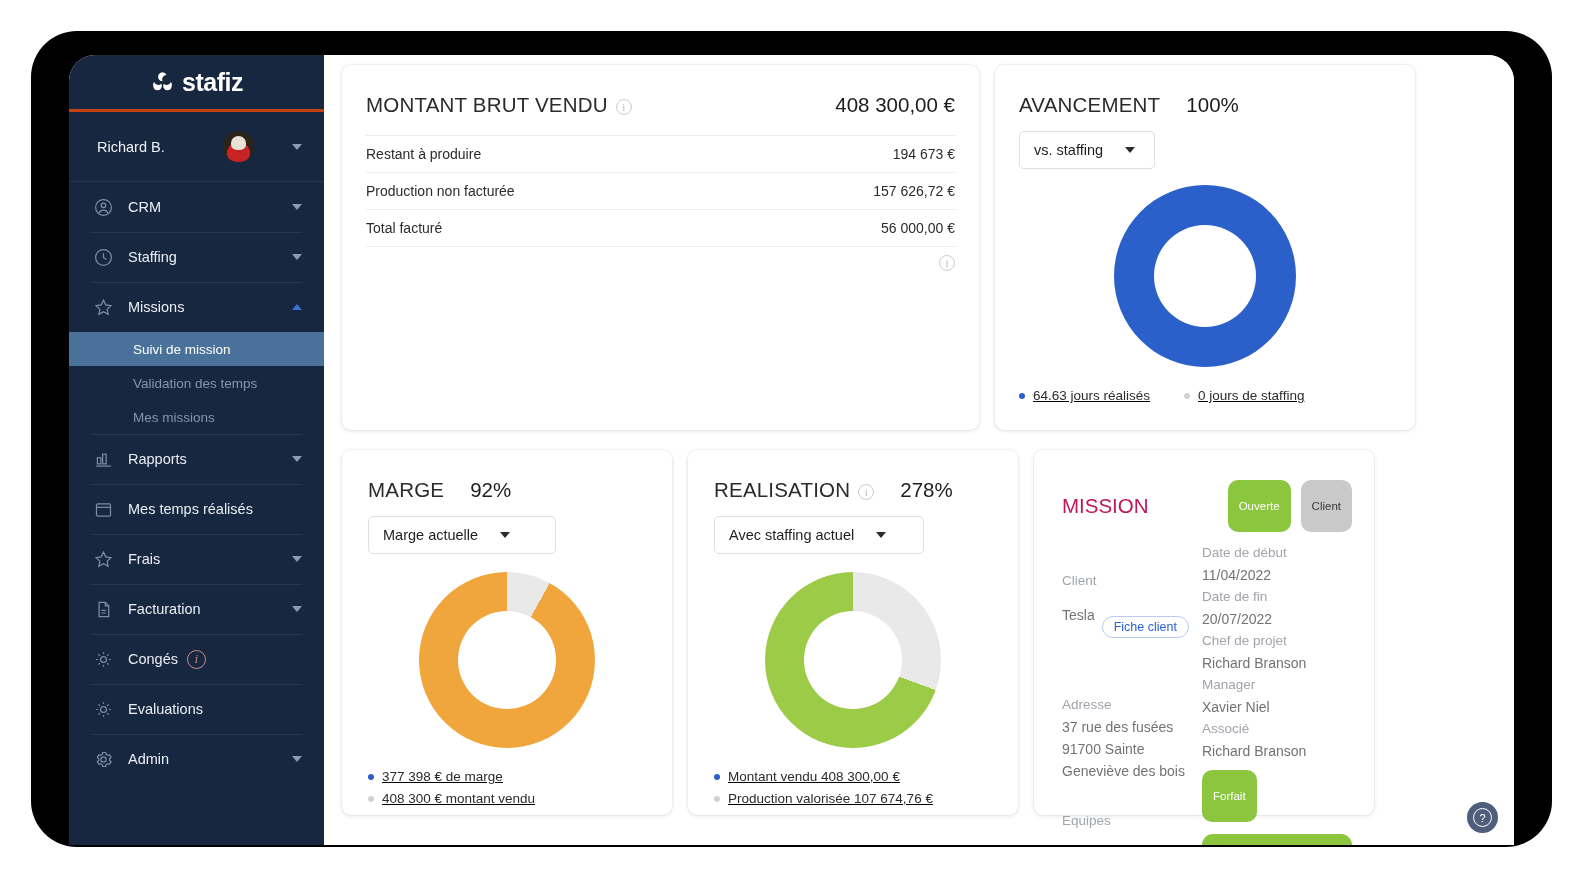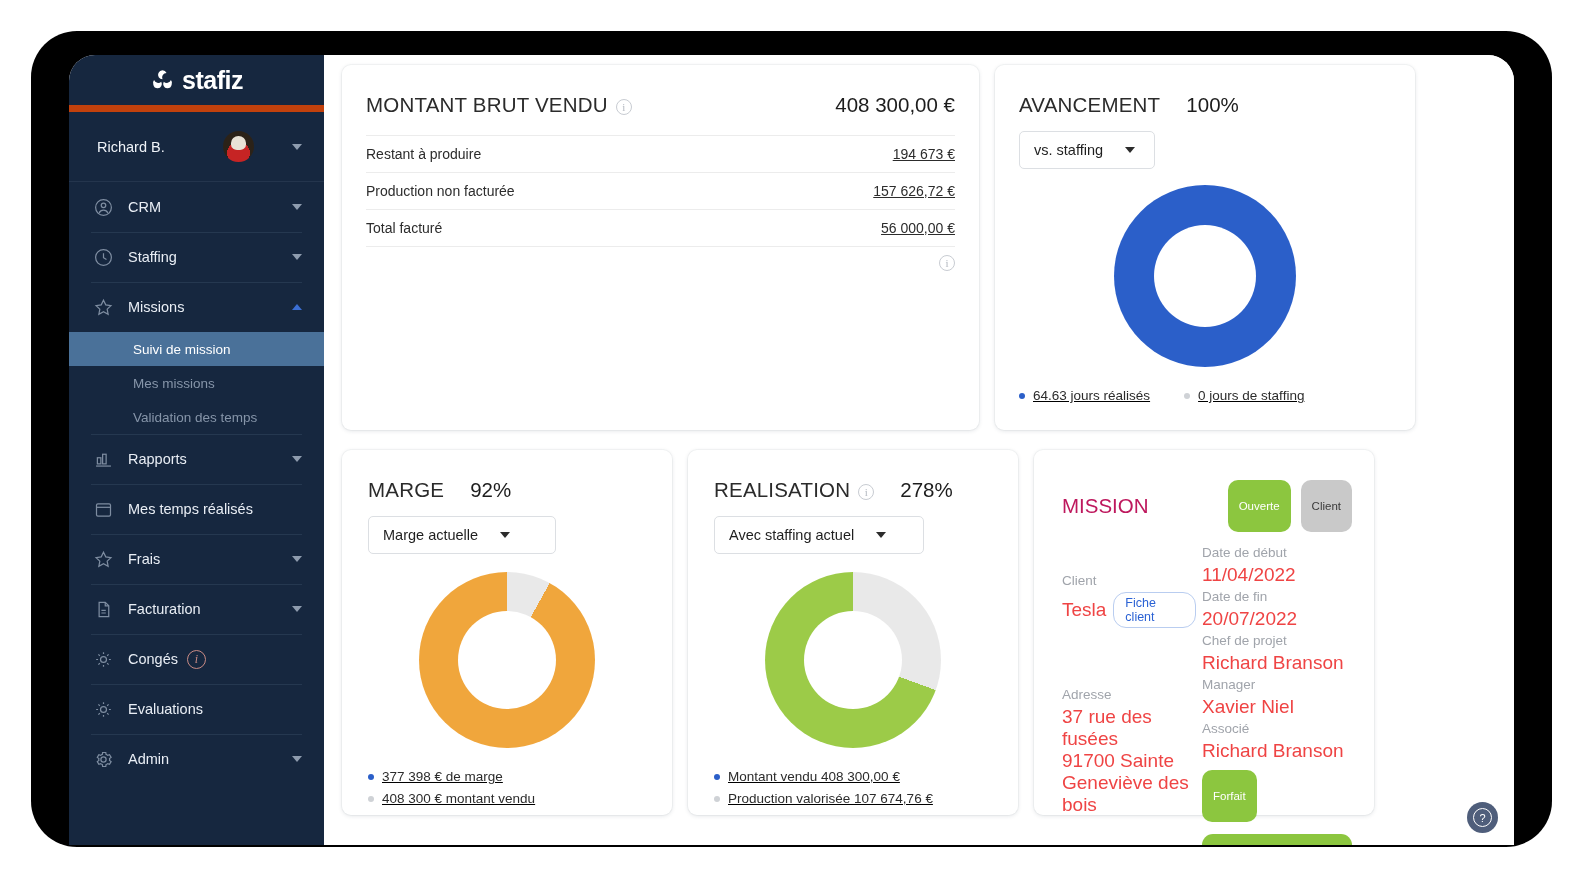--- a/index.html
+++ b/index.html
@@ -32,21 +32,21 @@
   #sidebar {
     width: 255px;
     background: #16273f;
     flex: 0 0 255px;
     position: relative;
     color: #fff;
   }
   .logo-bar {
     height: 57px;
     display: flex; align-items: center; justify-content: center;
-    border-bottom: 7px solid #c2410c;
+    border-bottom: 3px solid #c2410c;
   }
   .logo-wrap { display: flex; align-items: center; gap: 7px; }
   .logo-mark { width: 25px; height: 25px; }
   .logo-text {
     font-size: 25px; font-weight: bold; color: #ffffff;
     letter-spacing: -0.5px;
   }
   .user-row {
     height: 70px;
     display: flex; align-items: center;
@@ -170,21 +170,21 @@
   }
 
   
   .brk { margin-top: 18px; }
   .brk-row {
     display: flex; align-items: center;
     height: 37px;
     border-top: 1px solid #ececec;
     font-size: 14px; color: #2c2c2c;
   }
-  .brk-row .amt { margin-left: auto; text-decoration: underline; }
+  .brk-row .amt { margin-left: auto; }
   .brk-foot {
     border-top: 1px solid #ececec;
     height: 34px;
     display: flex; align-items: center; justify-content: flex-end;
   }
 
   
   .select {
     margin-top: 14px;
     height: 38px;
@@ -239,30 +239,31 @@
     font-size: 11.5px;
     color: #ffffff;
     padding: 20px 11px;
     margin-left: 10px;
   }
   .pill.gray { background: #c9c9c9; color: #3a3a3a; }
   .mission-cols { display: flex; margin-top: 10px; }
   .mcol-l { width: 150px; padding-right: 6px; }
   .mcol-r { flex: 1; }
   .fld-label { font-size: 13.5px; color: #a0a4ab; line-height: 22px; }
-  .fld-value { font-size: 19px; color: #ef4444; line-height: 22px; }
+  .fld-value { font-size: 14px; color: #737373; line-height: 22px; }
   .fiche-btn {
     display: inline-flex; align-items: center; justify-content: center;
     border: 1px solid #b9cdf0;
     border-radius: 13px;
     color: #2b62d4;
     font-size: 12.5px;
     padding: 3px 11px;
     margin-left: 7px;
     cursor: pointer;
+    margin-top: 24px;
   }
   .client-line { display: flex; align-items: center; }
   .spacer-28 { height: 28px; }
 
   .help-btn {
     position: absolute;
     right: 16px; bottom: 12px;
     width: 31px; height: 31px; border-radius: 50%;
     background: #4f5e7b;
     color: #ffffff;
@@ -335,24 +336,24 @@
         </svg>
       </span>
       <span class="nav-label">Missions</span>
       <span class="caret up"></span>
     </div>
 
     <div class="sub-item active">
       <span>Suivi de mission</span>
     </div>
     <div class="sub-item">
+      <span>Validation des temps</span>
+    </div>
+    <div class="sub-item">
       <span>Mes missions</span>
-    </div>
-    <div class="sub-item">
-      <span>Validation des temps</span>
     </div>
 
     <div class="nav-item">
       <span class="nav-icon">
         <svg viewBox="0 0 24 24" fill="none" stroke="currentColor" stroke-width="1.4">
           <rect x="5" y="10" width="4" height="7"></rect>
               <rect x="11" y="6" width="4" height="11"></rect>
           <path d="M3.5 19.5h17"></path>
         </svg>
       </span>

